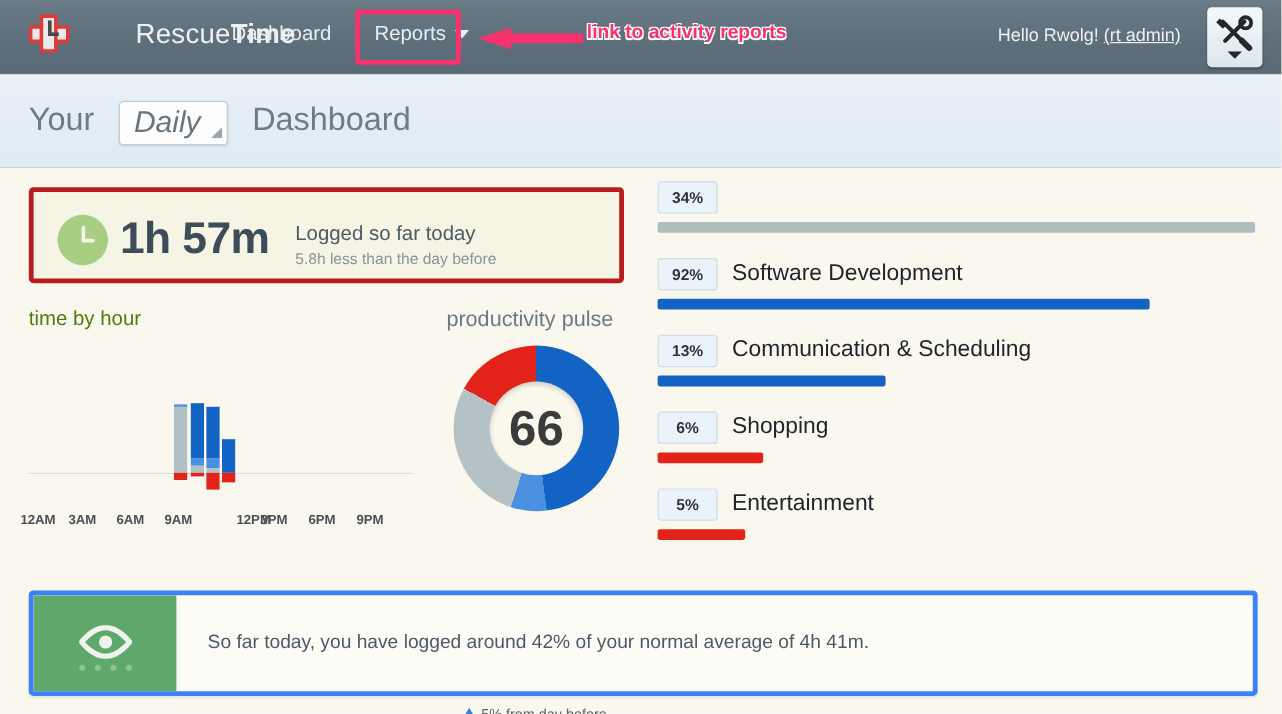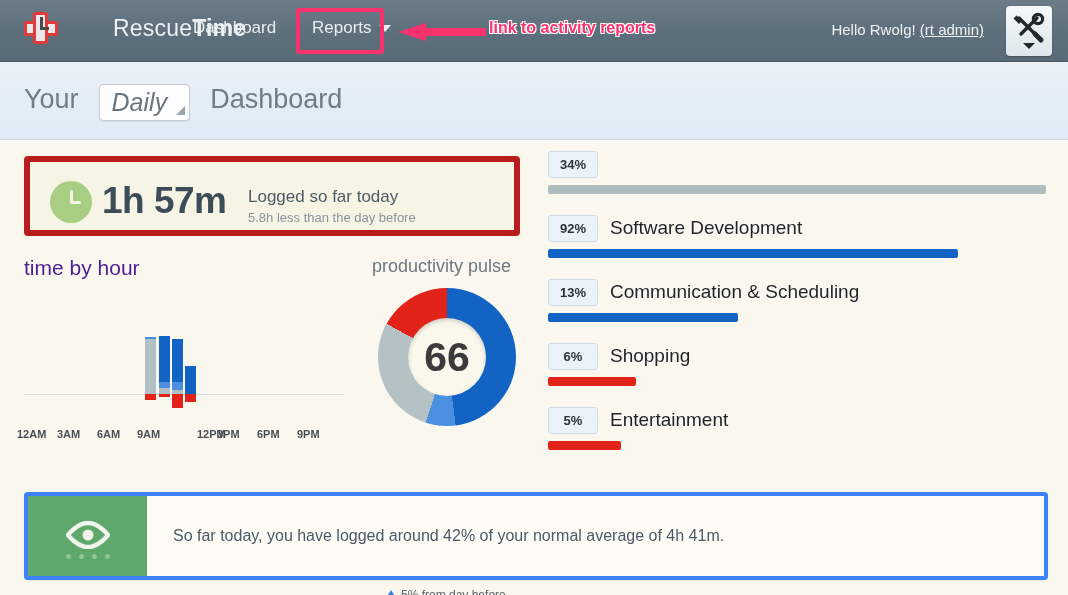--- a/index.html
+++ b/index.html
@@ -117,37 +117,37 @@
     display:flex; align-items:center; justify-content:center;
     font-size:17px; color:#2e3338; cursor:pointer; padding:0 18px;
   }
 
   
   #main{ position:absolute; left:0; top:140px; width:1068px; height:455px; background:#faf8ee; }
 
   
   #summary-card{
     position:absolute; left:24px; top:16px; width:496px; height:80px;
-    background:#f6f4e4; border:6px solid #b91c1c; border-radius:4px;
+    background:#f6f4e4; border:4px solid #b91c1c; border-radius:4px;
   }
   #clock-icon{
     position:absolute; left:20px; top:19px; width:42px; height:42px;
     border-radius:50%; background:#a8ce84;
   }
   #clock-icon .ch1{ position:absolute; left:20px; top:9px; width:3px; height:13px; background:#f6f4e4; border-radius:2px; }
   #clock-icon .ch2{ position:absolute; left:20px; top:20px; width:11px; height:3px; background:#f6f4e4; border-radius:2px; }
   #logged-time{
     position:absolute; left:72px; top:18px;
     font-size:37px; font-weight:bold; color:#3c4c58; letter-spacing:-.5px; white-space:nowrap;
   }
   #logged-label{ position:absolute; left:218px; top:25px; font-size:17px; color:#4c5b66; white-space:nowrap; }
   #logged-sub{ position:absolute; left:218px; top:48px; font-size:13px; color:#8a939b; white-space:nowrap; }
 
   
-  #tbh-title{ position:absolute; left:24px; top:116px; font-size:21px; color:#4c1d95; }
+  #tbh-title{ position:absolute; left:24px; top:116px; font-size:17px; color:#4d7c0f; }
   #tbh-chart{ position:absolute; left:24px; top:140px; width:320px; height:138px; }
   #tbh-baseline{ position:absolute; left:0; top:114px; width:320px; height:1px; background:#dcdcdc; }
   .hbar{ position:absolute; width:11px; }
   .hseg{ position:absolute; left:0; width:11px; }
   #tbh-axis{ position:absolute; left:24px; top:288px; width:320px; height:16px; }
   .tick{ position:absolute; font-size:11px; font-weight:bold; color:#4a4f54; white-space:nowrap; }
 
   
   #pp-title{ position:absolute; left:372px; top:116px; font-size:18px; color:#6e7880; }
   #pp-donut{

